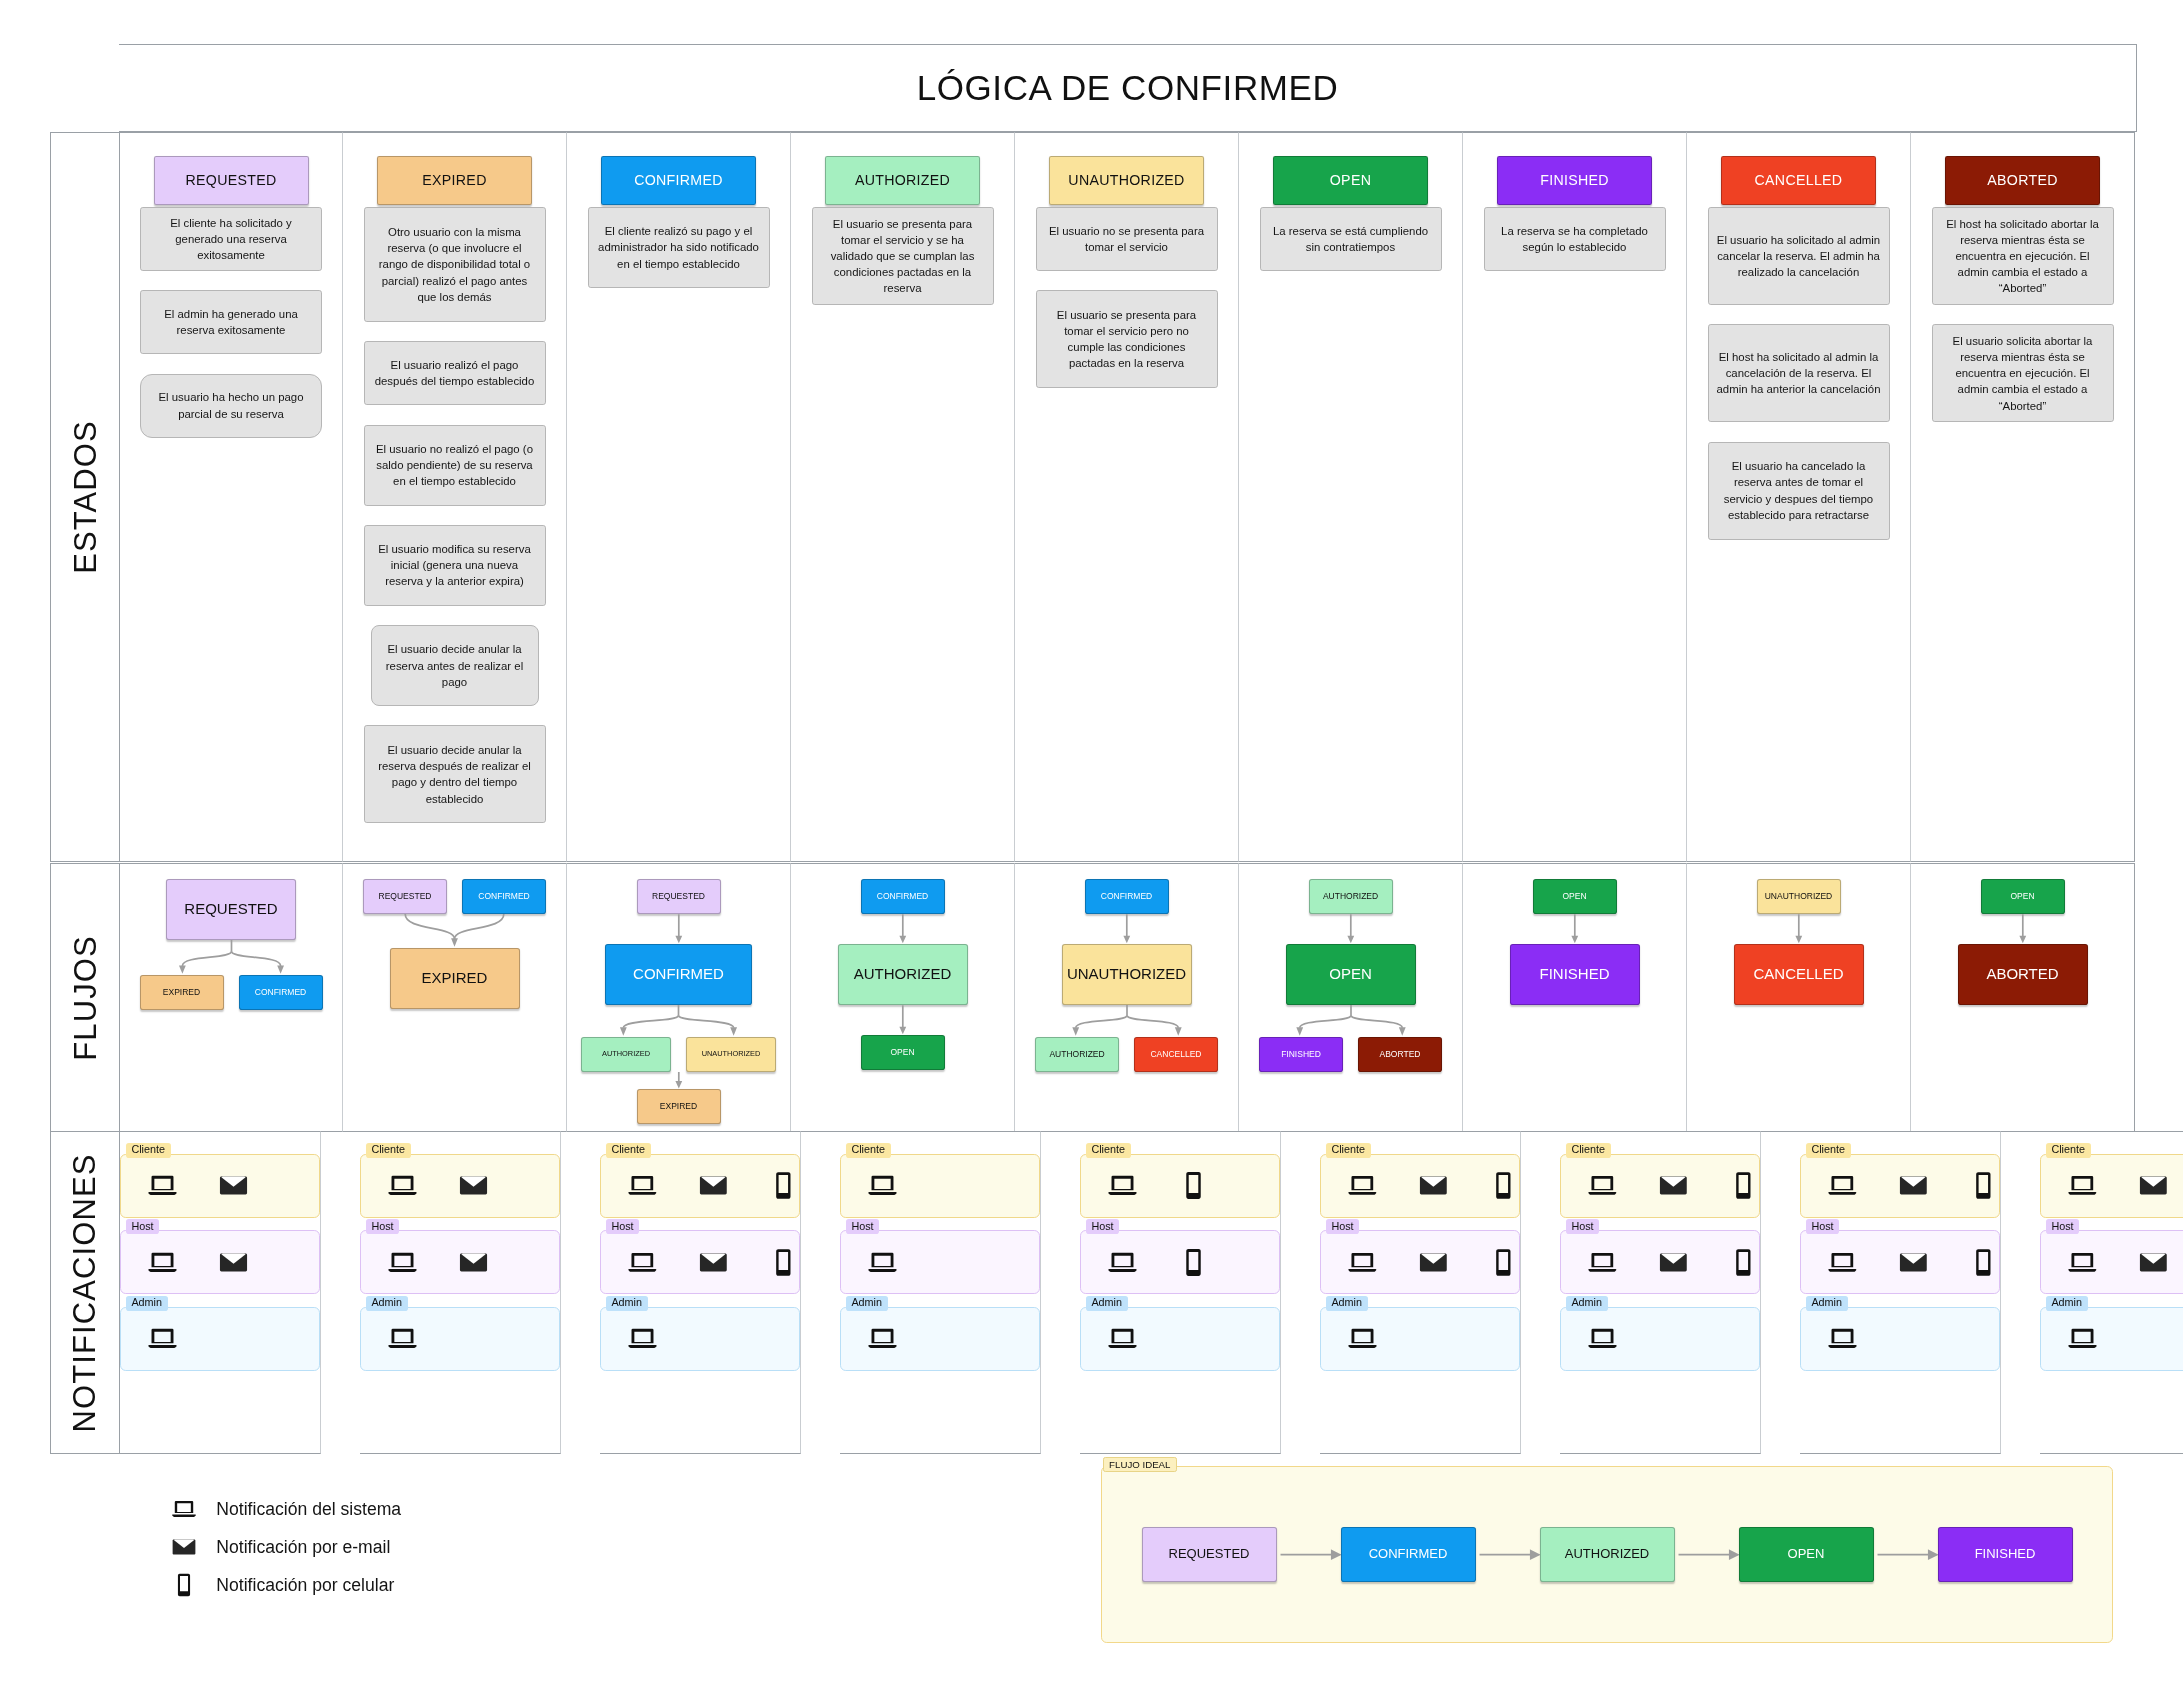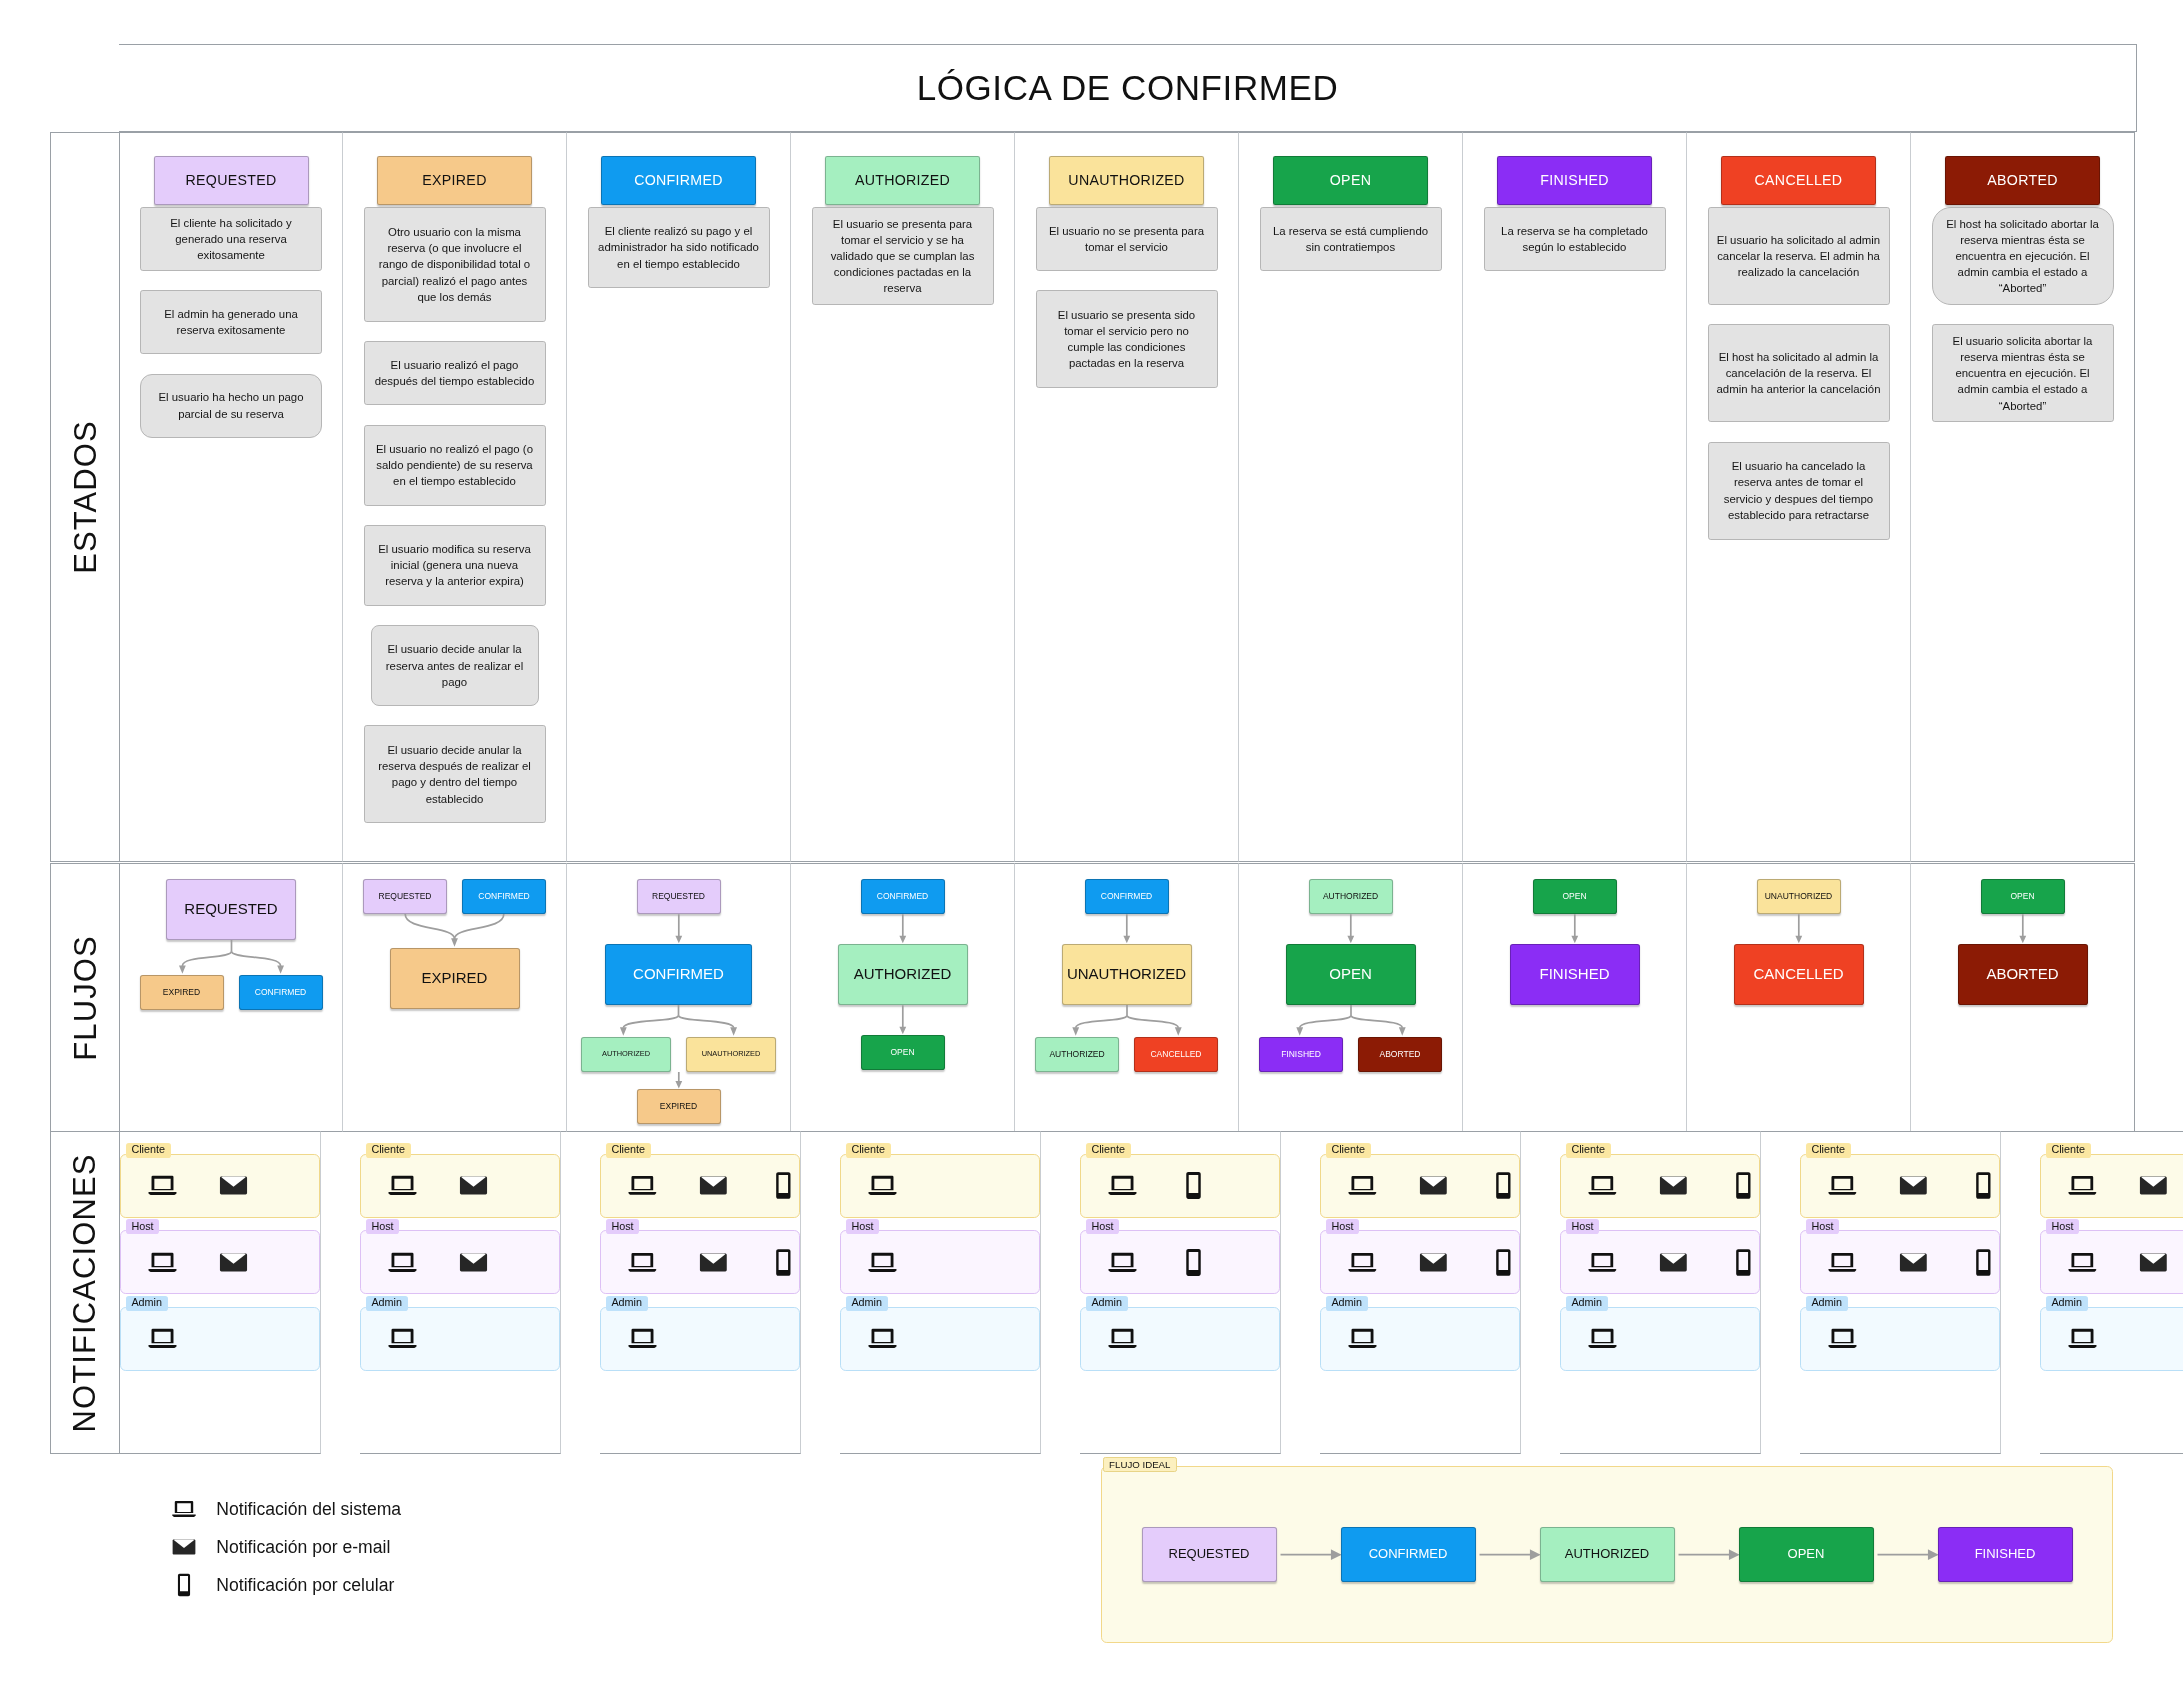--- a/index.html
+++ b/index.html
@@ -190,21 +190,21 @@
         <div class="states-stack">
           <div class="desc" style="width: 182px; min-height: 98px;">El usuario se presenta para tomar el servicio y se ha validado que se cumplan las condiciones pactadas en la reserva</div>
         </div>
       </div>
       <div class="gcol" style="width: 224px; height: 730px;">
         <div class="chip state-head" style="background: rgb(250, 227, 155); color: rgb(17, 17, 17); margin-top: 23px;">
           <span>UNAUTHORIZED</span>
         </div>
         <div class="states-stack">
           <div class="desc" style="width: 182px; min-height: 64px;">El usuario no se presenta para tomar el servicio</div>
-          <div class="desc" style="width: 182px; min-height: 98px;">El usuario se presenta sido tomar el servicio pero no cumple las condiciones pactadas en la reserva</div>
+          <div class="desc" style="width: 182px; min-height: 98px;">El usuario se presenta para tomar el servicio pero no cumple las condiciones pactadas en la reserva</div>
         </div>
       </div>
       <div class="gcol" style="width: 224px; height: 730px;">
         <div class="chip state-head" style="background: rgb(23, 164, 75); color: rgb(255, 255, 255); margin-top: 23px;">
           <span>OPEN</span>
         </div>
         <div class="states-stack">
           <div class="desc" style="width: 182px; min-height: 64px;">La reserva se está cumpliendo sin contratiempos</div>
         </div>
       </div>
@@ -224,21 +224,21 @@
           <div class="desc" style="width: 182px; min-height: 98px;">El usuario ha solicitado al admin cancelar la reserva. El admin ha realizado la cancelación</div>
           <div class="desc" style="width: 182px; min-height: 98px;">El host ha solicitado al admin la cancelación de la reserva. El admin ha anterior la cancelación</div>
           <div class="desc" style="width: 182px; min-height: 98px;">El usuario ha cancelado la reserva antes de tomar el servicio y despues del tiempo establecido para retractarse</div>
         </div>
       </div>
       <div class="gcol" style="width: 224px; height: 730px;">
         <div class="chip state-head" style="background: rgb(140, 27, 5); color: rgb(255, 255, 255); margin-top: 23px;">
           <span>ABORTED</span>
         </div>
         <div class="states-stack">
-          <div class="desc" style="width: 182px; min-height: 98px; border-radius: 19px;">El host ha solicitado abortar la reserva mientras ésta se encuentra en ejecución. El admin cambia el estado a “Aborted”</div>
+          <div class="desc" style="width: 182px; min-height: 98px;">El host ha solicitado abortar la reserva mientras ésta se encuentra en ejecución. El admin cambia el estado a “Aborted”</div>
           <div class="desc" style="width: 182px; min-height: 98px;">El usuario solicita abortar la reserva mientras ésta se encuentra en ejecución. El admin cambia el estado a “Aborted”</div>
         </div>
       </div>
     </div>
   <div class="grid-row" id="row-flujos" style="top: 863px; height: 269px; width: 2018px;">
       <div class="gcol" style="width: 224px; height: 269px;">
         <div class="flow-wrap">
           <div class="frow">
             <div class="chip fchip" style="width: 130px; height: 61px; background: rgb(228, 204, 251); color: rgb(17, 17, 17); font-size: 15px;">
               <span>REQUESTED</span>

